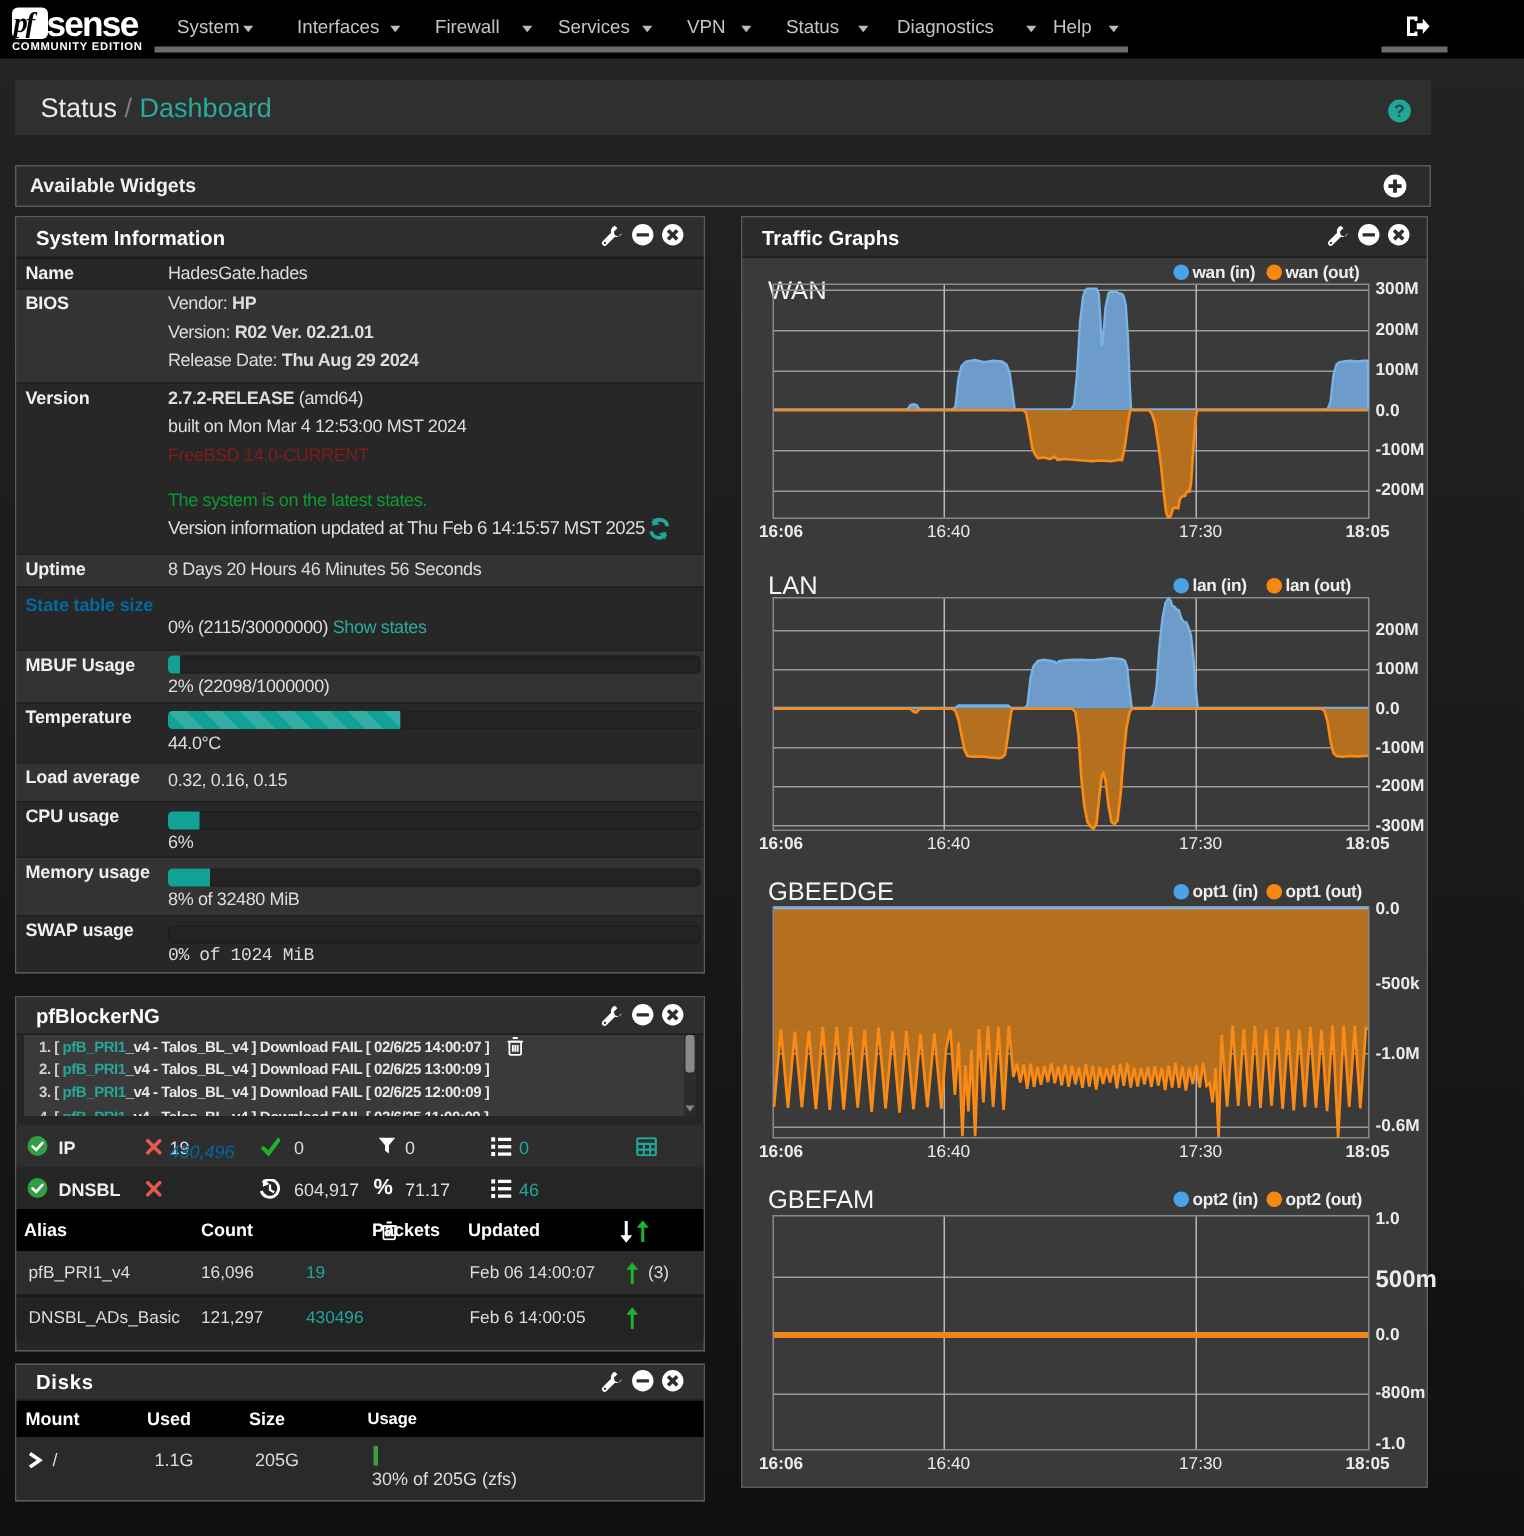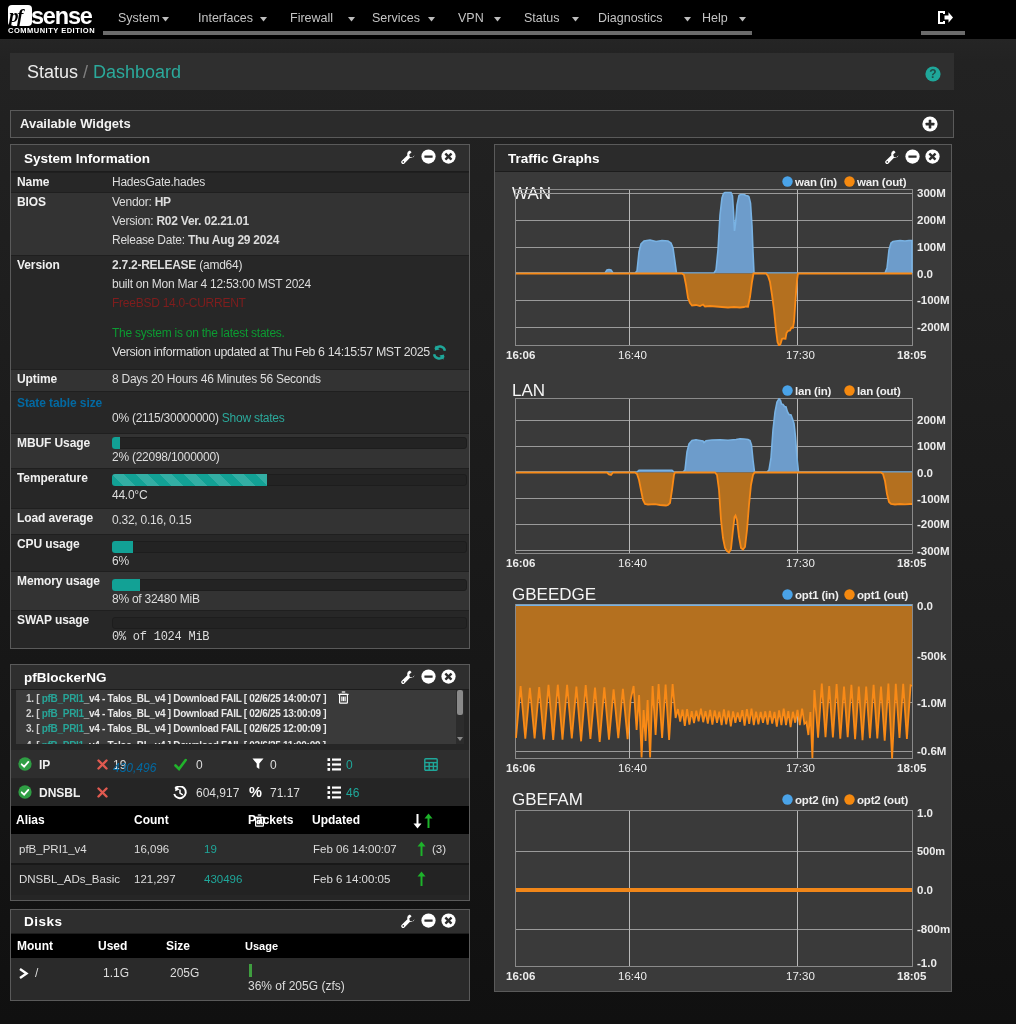--- a/index.html
+++ b/index.html
@@ -319,21 +319,21 @@
 <div class="t " style="left:166px;top:940px;font-size:12px;color:#fff;font-weight:700;">Size</div>
 <div class="t " style="left:245px;top:940px;font-size:11px;color:#fff;font-weight:700;text-align:center;">Usage</div>
 <div class="" style="left:11px;top:958px;width:458px;height:42px;background:#2a2a2a;"></div>
 <svg style="position:absolute;left:18px;top:968px" width="11" height="11" viewBox="0 0 11 11">
     <path d="M2 1 L8.5 5.5 L2 10" fill="none" stroke="#fff" stroke-width="2.4"></path>
   </svg>
 <div class="t " style="left:35px;top:967px;font-size:12px;color:#ddd;font-weight:400;">/</div>
 <div class="t " style="left:103px;top:967px;font-size:12px;color:#ddd;font-weight:400;">1.1G</div>
 <div class="t " style="left:170px;top:967px;font-size:12px;color:#ddd;font-weight:400;">205G</div>
 <div class="" style="left:249px;top:964px;width:3px;height:13px;background:#3f9e3f;"></div>
-<div class="t " style="left:248px;top:980px;font-size:12px;color:#ddd;font-weight:400;">36% of 205G (zfs)</div>
+<div class="t " style="left:248px;top:980px;font-size:12px;color:#ddd;font-weight:400;">30% of 205G (zfs)</div>
 <div class="" style="left:494px;top:144px;width:458px;height:848px;background:#3a3a3a;border:1px solid #5a5a5a;"></div>
 <div class="" style="left:495px;top:145px;width:456px;height:27px;background:#2b2b2b;border-bottom:1px solid #1c1c1c;"></div>
 <div class="t " style="left:508px;top:151px;font-size:13.5px;color:#fff;font-weight:700;">Traffic Graphs</div>
 <svg style="position:absolute;left:885px;top:150px" width="14" height="14" viewBox="0 0 16 16">
     <g fill="#fff">
       <path d="M10.2 0.6 a4.4 4.4 0 0 0-2.9 5.3 L0.9 12.3 a2.1 2.1 0 0 0 3 3 L10.3 8.9 a4.4 4.4 0 0 0 5.3-2.9 L12.9 8.7 10.2 7.9 9.4 5.2 12.1 2.5 Z"></path>
       <circle cx="2.6" cy="13.6" r="0.9" fill="#2e2e2e"></circle>
     </g>
   </svg>
 <svg style="position:absolute;left:905px;top:149px" width="15" height="15" viewBox="0 0 16 16">
@@ -450,21 +450,21 @@
     <circle cx="5.5" cy="5.5" r="5.2" fill="#f5890f"></circle>
   </svg>
 <div class="t " style="left:857px;top:794px;font-size:11.5px;color:#eee;font-weight:700;letter-spacing:-0.2px;">opt2 (out)</div>
 <div class="" style="left:515px;top:810px;width:398px;height:157px;border:1px solid #8a8a8a;"></div>
 <div class="" style="left:516px;top:851px;width:396px;height:1px;background:#9a9a9a;"></div>
 <div class="" style="left:516px;top:890px;width:396px;height:1px;background:#9a9a9a;"></div>
 <div class="" style="left:516px;top:929px;width:396px;height:1px;background:#9a9a9a;"></div>
 <div class="" style="left:629px;top:811px;width:1px;height:155px;background:#b8b8b8;"></div>
 <div class="" style="left:797px;top:811px;width:1px;height:155px;background:#b8b8b8;"></div>
 <div class="t " style="left:917px;top:807px;font-size:11.5px;color:#ececec;font-weight:700;">1.0</div>
-<div class="t " style="left:917px;top:845px;font-size:11px;color:#ececec;font-weight:700;">500m</div>
+<div class="t " style="left:917px;top:845px;font-size:16px;color:#ececec;font-weight:700;">500m</div>
 <div class="t " style="left:917px;top:884px;font-size:11.5px;color:#ececec;font-weight:700;">0.0</div>
 <div class="t " style="left:917px;top:923px;font-size:11.5px;color:#ececec;font-weight:700;">-800m</div>
 <div class="t " style="left:917px;top:957px;font-size:11.5px;color:#ececec;font-weight:700;">-1.0</div>
 <div class="t " style="left:506px;top:970px;font-size:11.5px;color:#ececec;font-weight:700;">16:06</div>
 <div class="t " style="left:618px;top:970px;font-size:11.5px;color:#ececec;font-weight:400;">16:40</div>
 <div class="t " style="left:786px;top:970px;font-size:11.5px;color:#ececec;font-weight:400;">17:30</div>
 <div class="t " style="left:897px;top:970px;font-size:11.5px;color:#ececec;font-weight:700;">18:05</div>
 <svg style="position:absolute;left:515px;top:810px" width="398" height="157" viewBox="0 0 398 157">
     <line x1="1" y1="80" x2="397" y2="80" stroke="#f08619" stroke-width="4"></line>
   </svg>

